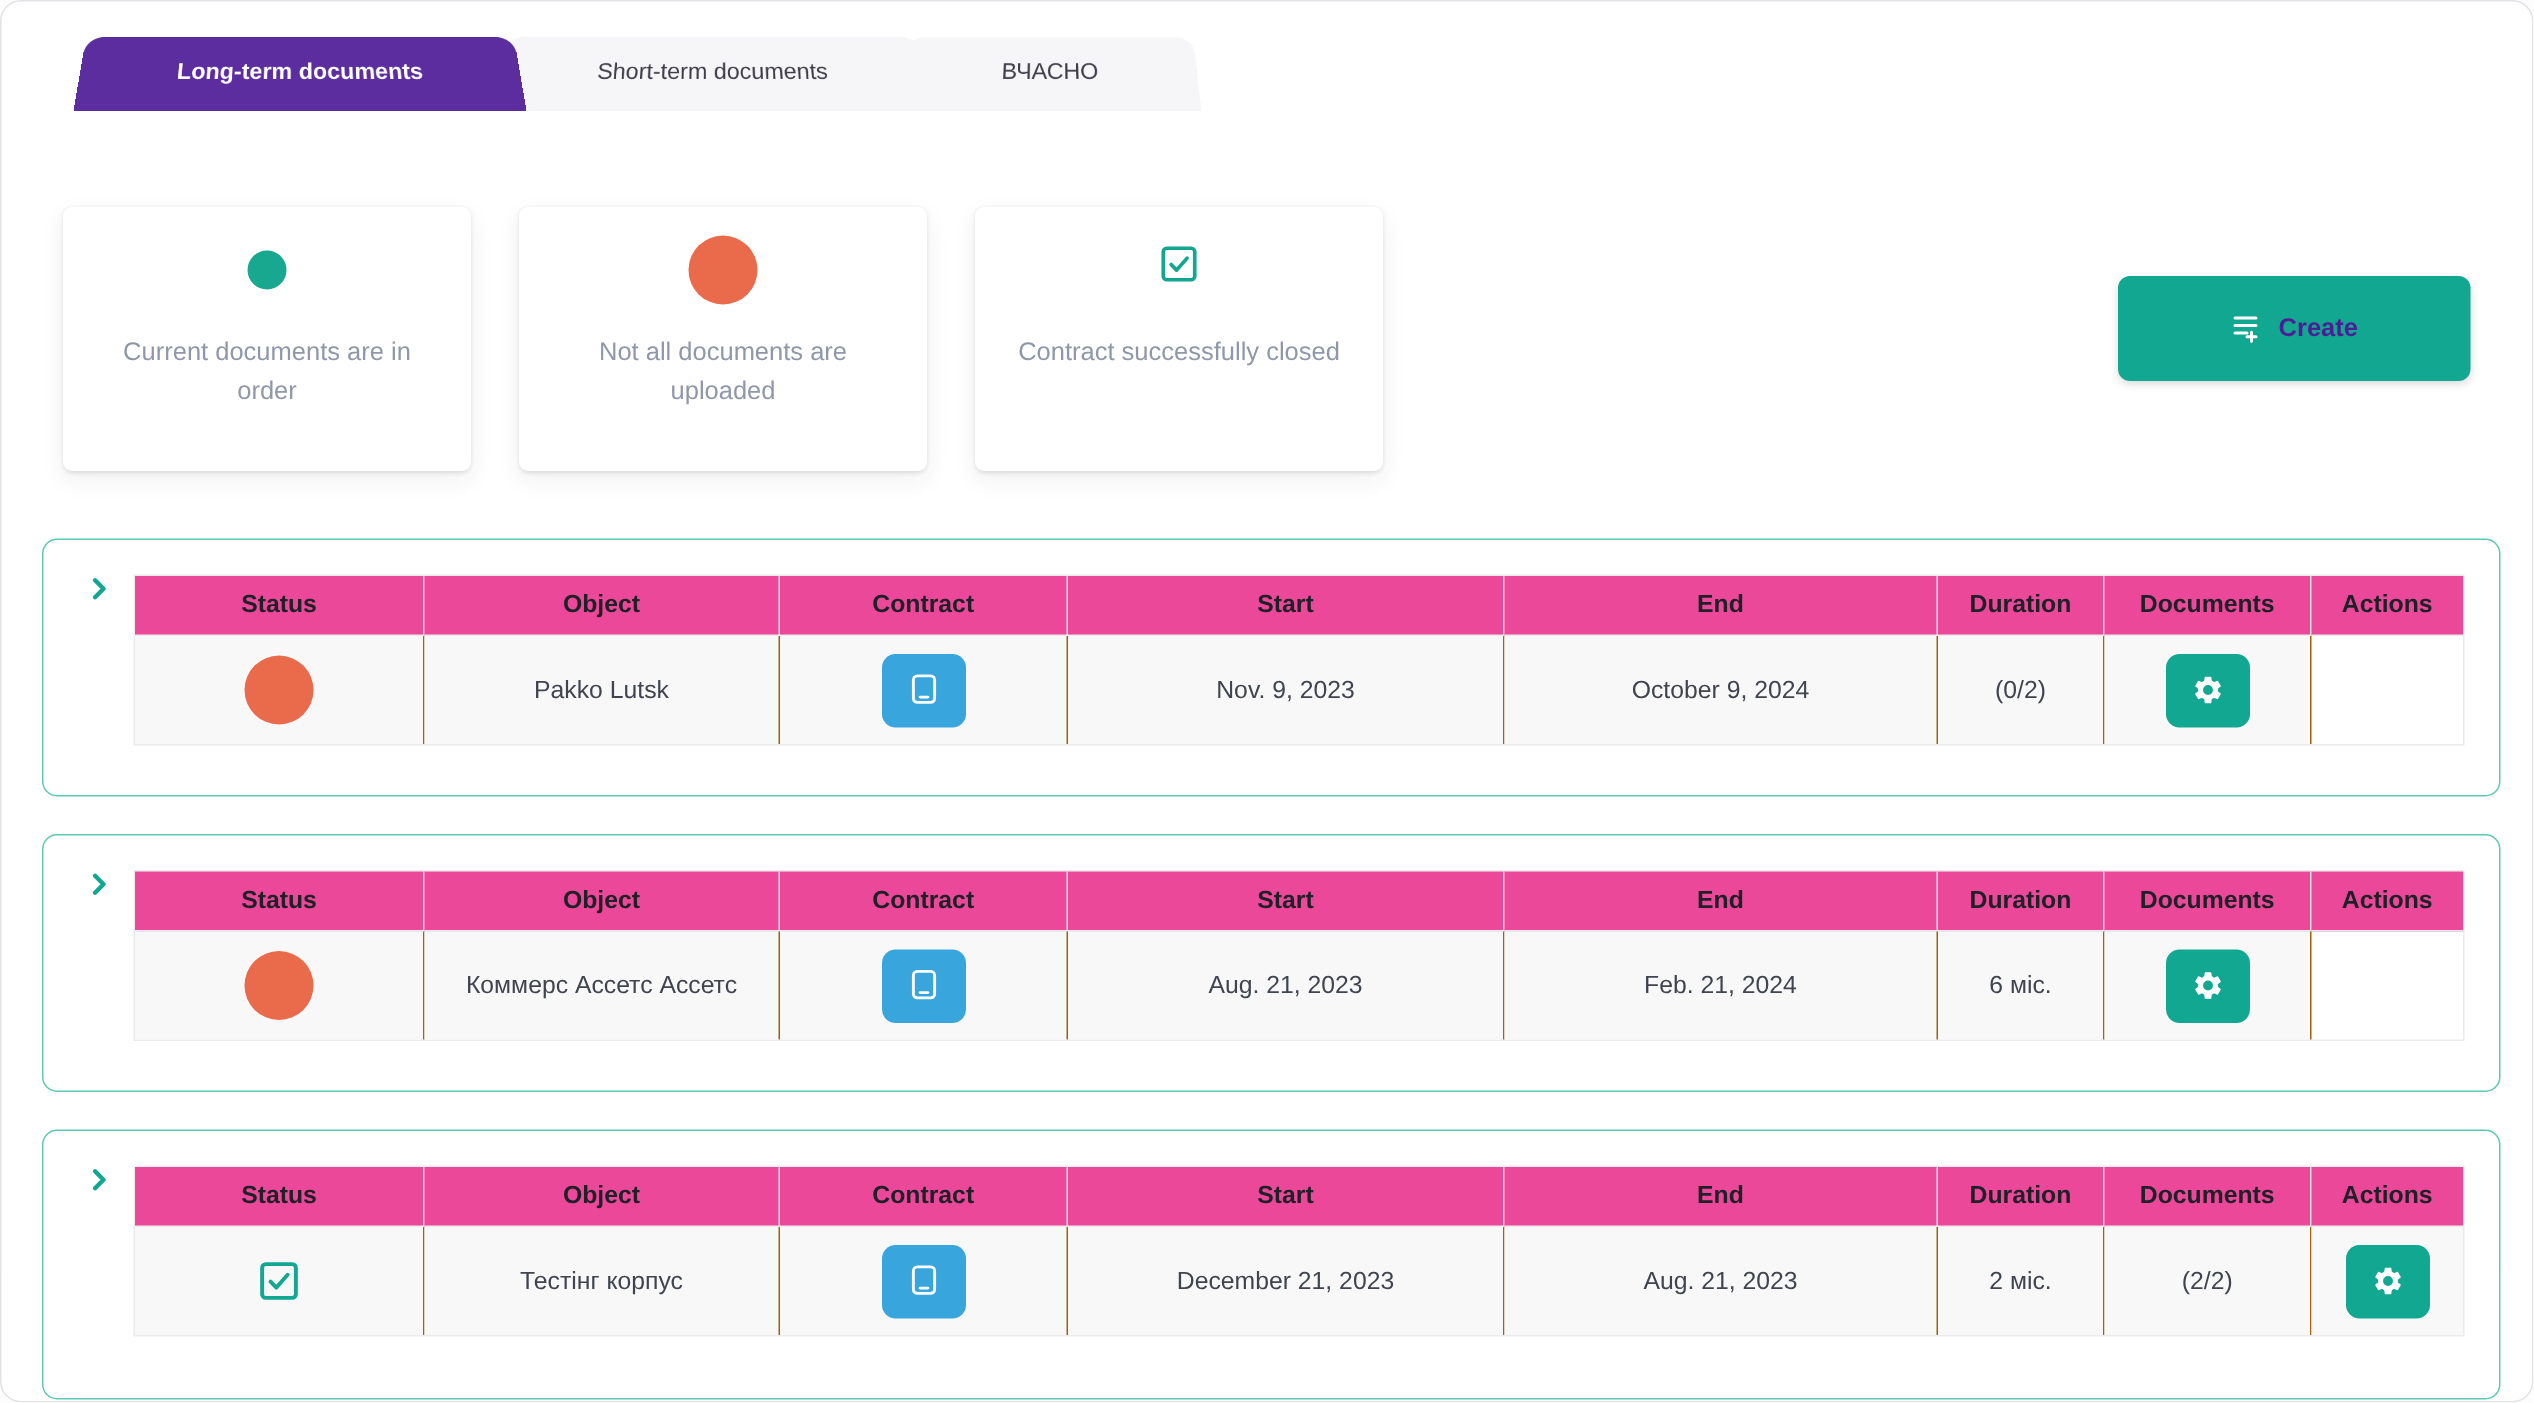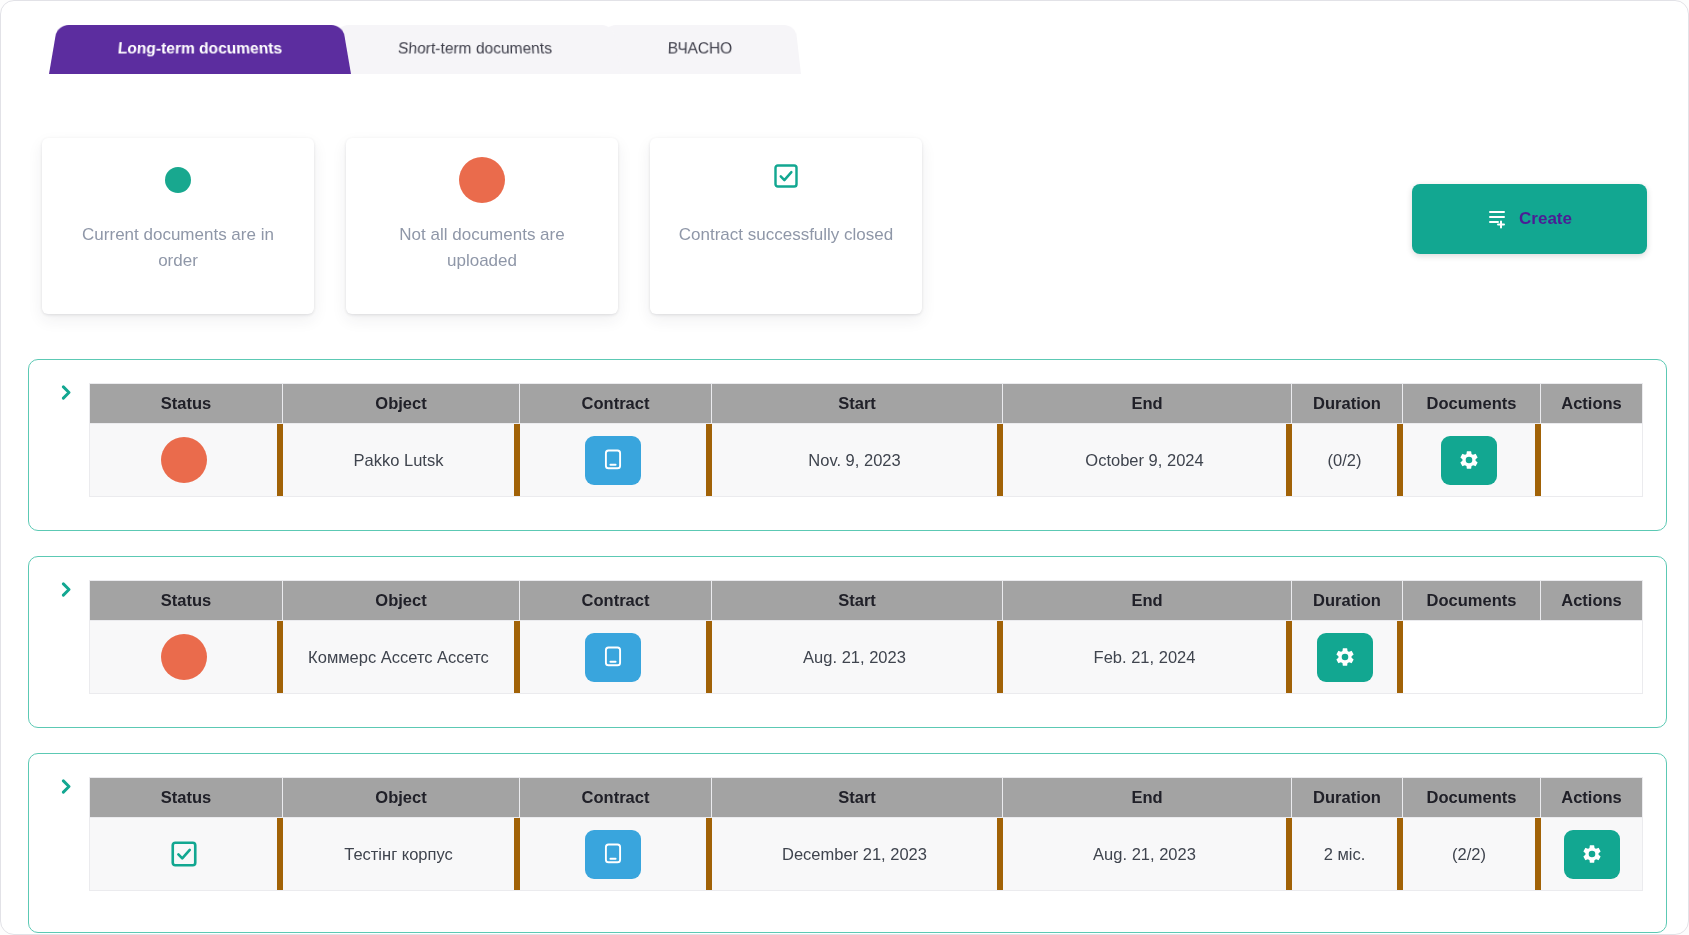--- a/index.html
+++ b/index.html
@@ -47,28 +47,28 @@
   .sections { margin: 45px 21px 0 27px; display: flex; flex-direction: column; gap: 25px; }
   .section { position: relative; border: 1px solid #5cc9b4; border-radius: 10px; height: 172px; background: #fff; }
   .section:last-child { height: 180px; }
   .chevron { position: absolute; left: 30px; top: 25px; cursor: pointer; display: flex; }
   .tbl {
     position: absolute; left: 60px; top: 23px;
     display: grid; grid-template-columns: 193px 237px 192px 291px 289px 111px 138px 101px;
     border: 1px solid #ebebee;
   }
   .th {
-    height: 40px; background: #a3a3a3; font-weight: 700; font-size: 16.5px; color: #202028;
+    height: 40px; background: #ec4899; font-weight: 700; font-size: 16.5px; color: #202028;
     display: flex; align-items: center; justify-content: center;
     border-right: 1px solid #ebebee; border-bottom: 1px solid #ebebee;
   }
   .td {
     height: 72px; background: #f8f8f9; font-size: 16.5px; color: #3f444e;
     display: flex; align-items: center; justify-content: center;
-    border-right: 6px solid #a16207;
+    border-right: 1px solid #a16207;
   }
   .th:nth-child(8), .td:nth-child(16) { border-right: none; }
   .dot-orange-row { width: 46px; height: 46px; background: #ea6b4c; border-radius: 50%; }
   .icon-btn {
     width: 56px; height: 49px; border: none; border-radius: 9px; cursor: pointer;
     display: flex; align-items: center; justify-content: center;
   }
   .contract-btn { background: #39a5dd; }
   .gear-btn { background: #12a791; }
 </style>
@@ -190,20 +190,21 @@
         <div class="td">
           <button class="icon-btn contract-btn">
             <svg width="24" height="26" viewBox="0 0 20 22" fill="none" stroke="#fff" stroke-width="1.6">
               <rect x="4" y="3" width="12" height="15" rx="2.2"></rect>
               <path d="M7.8 15h4.4" stroke-linecap="round"></path>
             </svg>
           </button>
         </div>
         <div class="td">Aug. 21, 2023</div>
         <div class="td">Feb. 21, 2024</div>
+        <div class="td">6 міс.</div>
         <div class="td">
           <button class="icon-btn gear-btn">
             <svg width="22" height="22" viewBox="0 0 24 24" fill="#fff">
               <path d="M19.14 12.94c.04-.3.06-.61.06-.94 0-.32-.02-.64-.07-.94l2.03-1.58a.49.49 0 0 0 .12-.61l-1.92-3.32a.49.49 0 0 0-.59-.22l-2.39.96c-.5-.38-1.03-.7-1.62-.94l-.36-2.54a.48.48 0 0 0-.48-.41h-3.84c-.24 0-.43.17-.47.41l-.36 2.54c-.59.24-1.13.57-1.62.94l-2.39-.96a.49.49 0 0 0-.59.22L2.74 8.87c-.12.21-.08.47.12.61l2.03 1.58c-.05.3-.09.63-.09.94s.02.64.07.94l-2.03 1.58a.49.49 0 0 0-.12.61l1.92 3.32c.12.22.37.29.59.22l2.39-.96c.5.38 1.03.7 1.62.94l.36 2.54c.05.24.24.41.48.41h3.84c.24 0 .44-.17.47-.41l.36-2.54c.59-.24 1.13-.56 1.62-.94l2.39.96c.22.08.47 0 .59-.22l1.92-3.32c.12-.22.07-.47-.12-.61l-2.01-1.58zM12 15.6A3.6 3.6 0 1 1 12 8.4a3.6 3.6 0 0 1 0 7.2z"></path>
             </svg>
           </button>
         </div>
       </div>
     </div>
 

